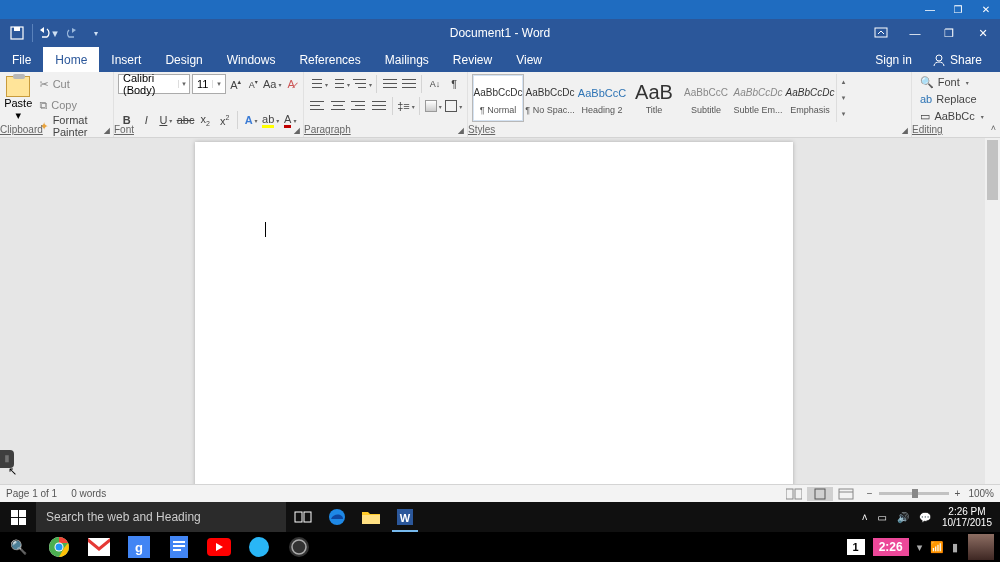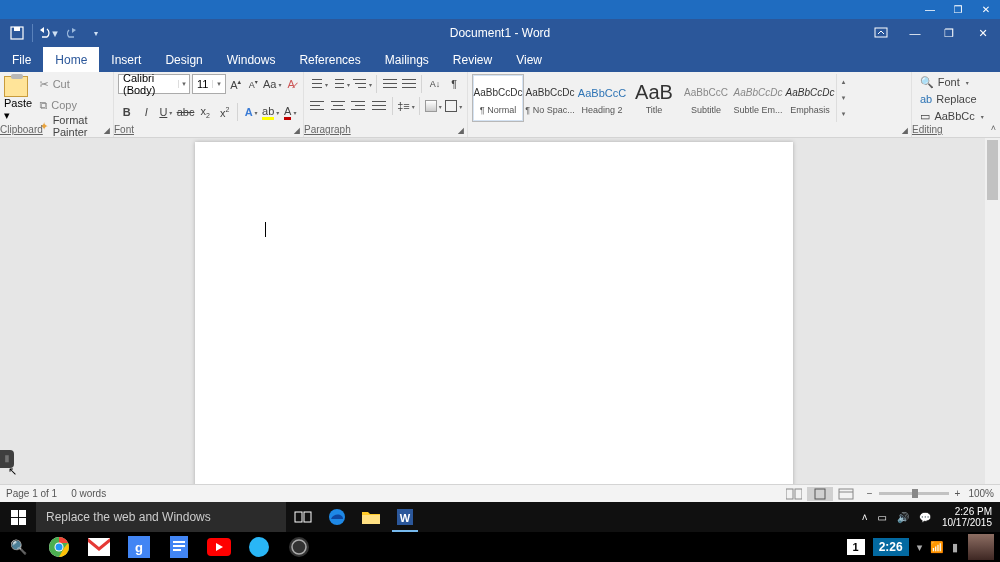--- a/index.html
+++ b/index.html
@@ -30,21 +30,21 @@
   .ribbon-group { border-right:1px solid #e1e1e1; display:flex; flex-direction:column; padding:2px 4px 0 4px; position:relative; }
   .ribbon-group .group-label { position:absolute; bottom:2px; left:0; right:0; text-align:left; font-size:10px; color:#666;text-decoration:underline; }
   .ribbon-group .launcher { position:absolute; bottom:2px; right:3px; font-size:8px; color:#666; }
   .rb-row { display:flex; align-items:center; gap:2px; }
   .rb-btn { height:20px; padding:0 3px; display:flex; align-items:center; justify-content:center; font-size:11px; color:#444;}
   .rb-btn.small { width:20px; padding:0; }
   .rb-btn .drop { font-size:6px; margin-left:2px; color:#666; }
   .sep { width:1px; height:18px; background:#d4d4d4; margin:0 2px; }
 
   
-  .paste-big { width:36px; height:48px; display:flex; flex-direction:column; justify-content:flex-start; padding-top:2px; }
+  .paste-big { width:36px; height:48px; display:flex; flex-direction:column; align-items:center; justify-content:flex-start; padding-top:2px; }
   .paste-icon { width:24px; height:26px; background:#ffe499; border:1px solid #c89b3c; position:relative; }
   .paste-icon::before { content:""; position:absolute; top:-3px; left:6px; width:12px; height:5px; background:#b8b8b8; border-radius:2px; }
   .clip-side { display:flex; flex-direction:column; gap:1px; padding-left:4px;}
   .clip-side .rb-btn { justify-content:flex-start; font-size:11px; gap:4px; color:#888;}
   .clip-side .rb-btn.fp { color:#444; }
 
   
   .combo { height:20px; background:#fff; border:1px solid #ababab; display:flex; align-items:center; font-size:11px; }
   .combo .combo-val { padding:0 4px; outline:none; }
   .combo .combo-drop { width:14px; text-align:center; font-size:7px; color:#666; border-left:1px solid #ddd; }
@@ -90,29 +90,29 @@
 
   
   .win-taskbar { position:absolute; left:0; right:0; bottom:30px; height:30px; background:#101010; display:flex; align-items:center; color:#fff; font-size:12px; }
   .start-btn { width:36px; height:30px; display:flex; align-items:center; justify-content:center; }
   .win-logo { width:15px; height:15px; display:grid; grid-template-columns:1fr 1fr; grid-template-rows:1fr 1fr; gap:1px;}
   .win-logo div { background:#fff; }
   .searchbox { flex:0 0 250px; height:30px; background:#2b2b2b; display:flex; align-items:center; padding-left:10px; color:#ccc; }
   .task-icon { width:34px; height:30px; display:flex; align-items:center; justify-content:center; position:relative; }
   .task-icon.active::after { content:""; position:absolute; bottom:0; left:4px; right:4px; height:2px; background:#76b9ed; }
   .tray { margin-left:auto; display:flex; align-items:center; gap:10px; padding-right:8px; font-size:10px; }
-  .tray .clock { text-align:right; line-height:11px; font-size:10px; }
+  .tray .clock { text-align:center; line-height:11px; font-size:10px; }
 
   
   .bottom-bar2 { position:absolute; left:0; right:0; bottom:0; height:30px; background:#000; display:flex; align-items:center; }
   .bb2-left { display:flex; align-items:center; gap:10px; padding-left:4px; }
   .bb2-icon { width:30px; height:30px; display:flex; align-items:center; justify-content:center; }
   .bb2-right { margin-left:auto; display:flex; align-items:center; gap:8px; padding-right:4px; }
   .badge { background:#fff; color:#000; font-weight:bold; padding:2px 6px; font-size:11px; }
-  .clock2 { background:#0369a1; color:#fff; font-size:12px; font-weight:bold; padding:2px 6px; }
+  .clock2 { background:#ec4899; color:#fff; font-size:12px; font-weight:bold; padding:2px 6px; }
 
   svg { display:block; }
 </style>
 </head>
 <body>
 
 <div class="outer-titlebar">
   <div class="sysbtn">—</div>
   <div class="sysbtn">❐</div>
   <div class="sysbtn">✕</div>
@@ -161,20 +161,30 @@
 <div class="tabs-row">
   <div class="tab">File</div>
   <div class="tab active">Home</div>
   <div class="tab">Insert</div>
   <div class="tab">Design</div>
   <div class="tab">Windows</div>
   <div class="tab">References</div>
   <div class="tab">Mailings</div>
   <div class="tab">Review</div>
   <div class="tab">View</div>
+  <div class="tabs-right">
+    <div>Sign in</div>
+    <div class="share">
+      <svg width="14" height="14">
+          <circle cx="7" cy="5" r="3" fill="none" stroke="#fff"></circle>
+          <path d="M2 13c0-3 3-4 5-4s5 1 5 4" fill="none" stroke="#fff"></path>
+        </svg>
+      <span>Share</span>
+    </div>
+  </div>
 </div>
 
 <div class="ribbon">
 
   <div class="ribbon-group" style="width:114px">
     <div style="display:flex">
       <div class="paste-big">
         <div class="paste-icon"></div>
         <span style="font-size:11px">Paste</span>
         <span class="drop">▾</span>
@@ -192,21 +202,21 @@
             <span style="color:#e8a33d">✦</span>
             <span>Format Painter</span>
           </div>
       </div>
     </div>
     <div class="group-label">Clipboard</div>
     <div class="launcher">◢</div>
   </div>
 
   <div class="ribbon-group" style="width:190px">
-    <div class="rb-row" style="margin-bottom:8px">
+    <div class="rb-row" style="margin-bottom:16px">
       <div class="combo" style="width:92px">
         <span class="combo-val">Calibri (Body)</span>
           <span class="combo-drop">▾</span>
       </div>
       <div class="combo" style="width:34px">
         <span class="combo-val">11</span>
           <span class="combo-drop">▾</span>
       </div>
       <div class="rb-btn small" title="Grow">
           <span>A<sup style="font-size:7px">▴</sup></span>
@@ -388,20 +398,21 @@
             <div class="style-preview" style="color: rgb(51, 51, 51); font-size: 10px; font-style: italic;">AaBbCcDc</div>
             <div class="style-name">Emphasis</div>
           </div>
         </div>
       <div class="styles-more">
           <div>▴</div>
           <div>▾</div>
           <div>▾</div>
         </div>
     </div>
+    <div class="group-label">Styles</div>
     <div class="launcher">◢</div>
   </div>
 
   <div class="ribbon-group" style="width:72px;border-right:none">
     <div class="edit-col">
       <div class="rb-btn">
           <span>🔍</span>
           <span>Font</span>
           <span class="drop">▾</span>
         </div>
@@ -468,21 +479,21 @@
 <div class="win-taskbar">
   <div class="start-btn">
     <div class="win-logo">
         <div></div>
         <div></div>
         <div></div>
         <div></div>
       </div>
   </div>
   <div class="searchbox">
-    <span>Replace the web and Windows</span>
+    <span>Search the web and Heading</span>
   </div>
   <div class="task-icon">
       <svg width="18" height="14">
         <rect x="1" y="2" width="7" height="10" fill="none" stroke="#fff"></rect>
         <rect x="10" y="2" width="7" height="10" fill="none" stroke="#fff"></rect>
       </svg>
     </div>
   <div class="task-icon">
       <svg width="20" height="20">
         <circle cx="10" cy="10" r="8" fill="#1e88e5"></circle>

